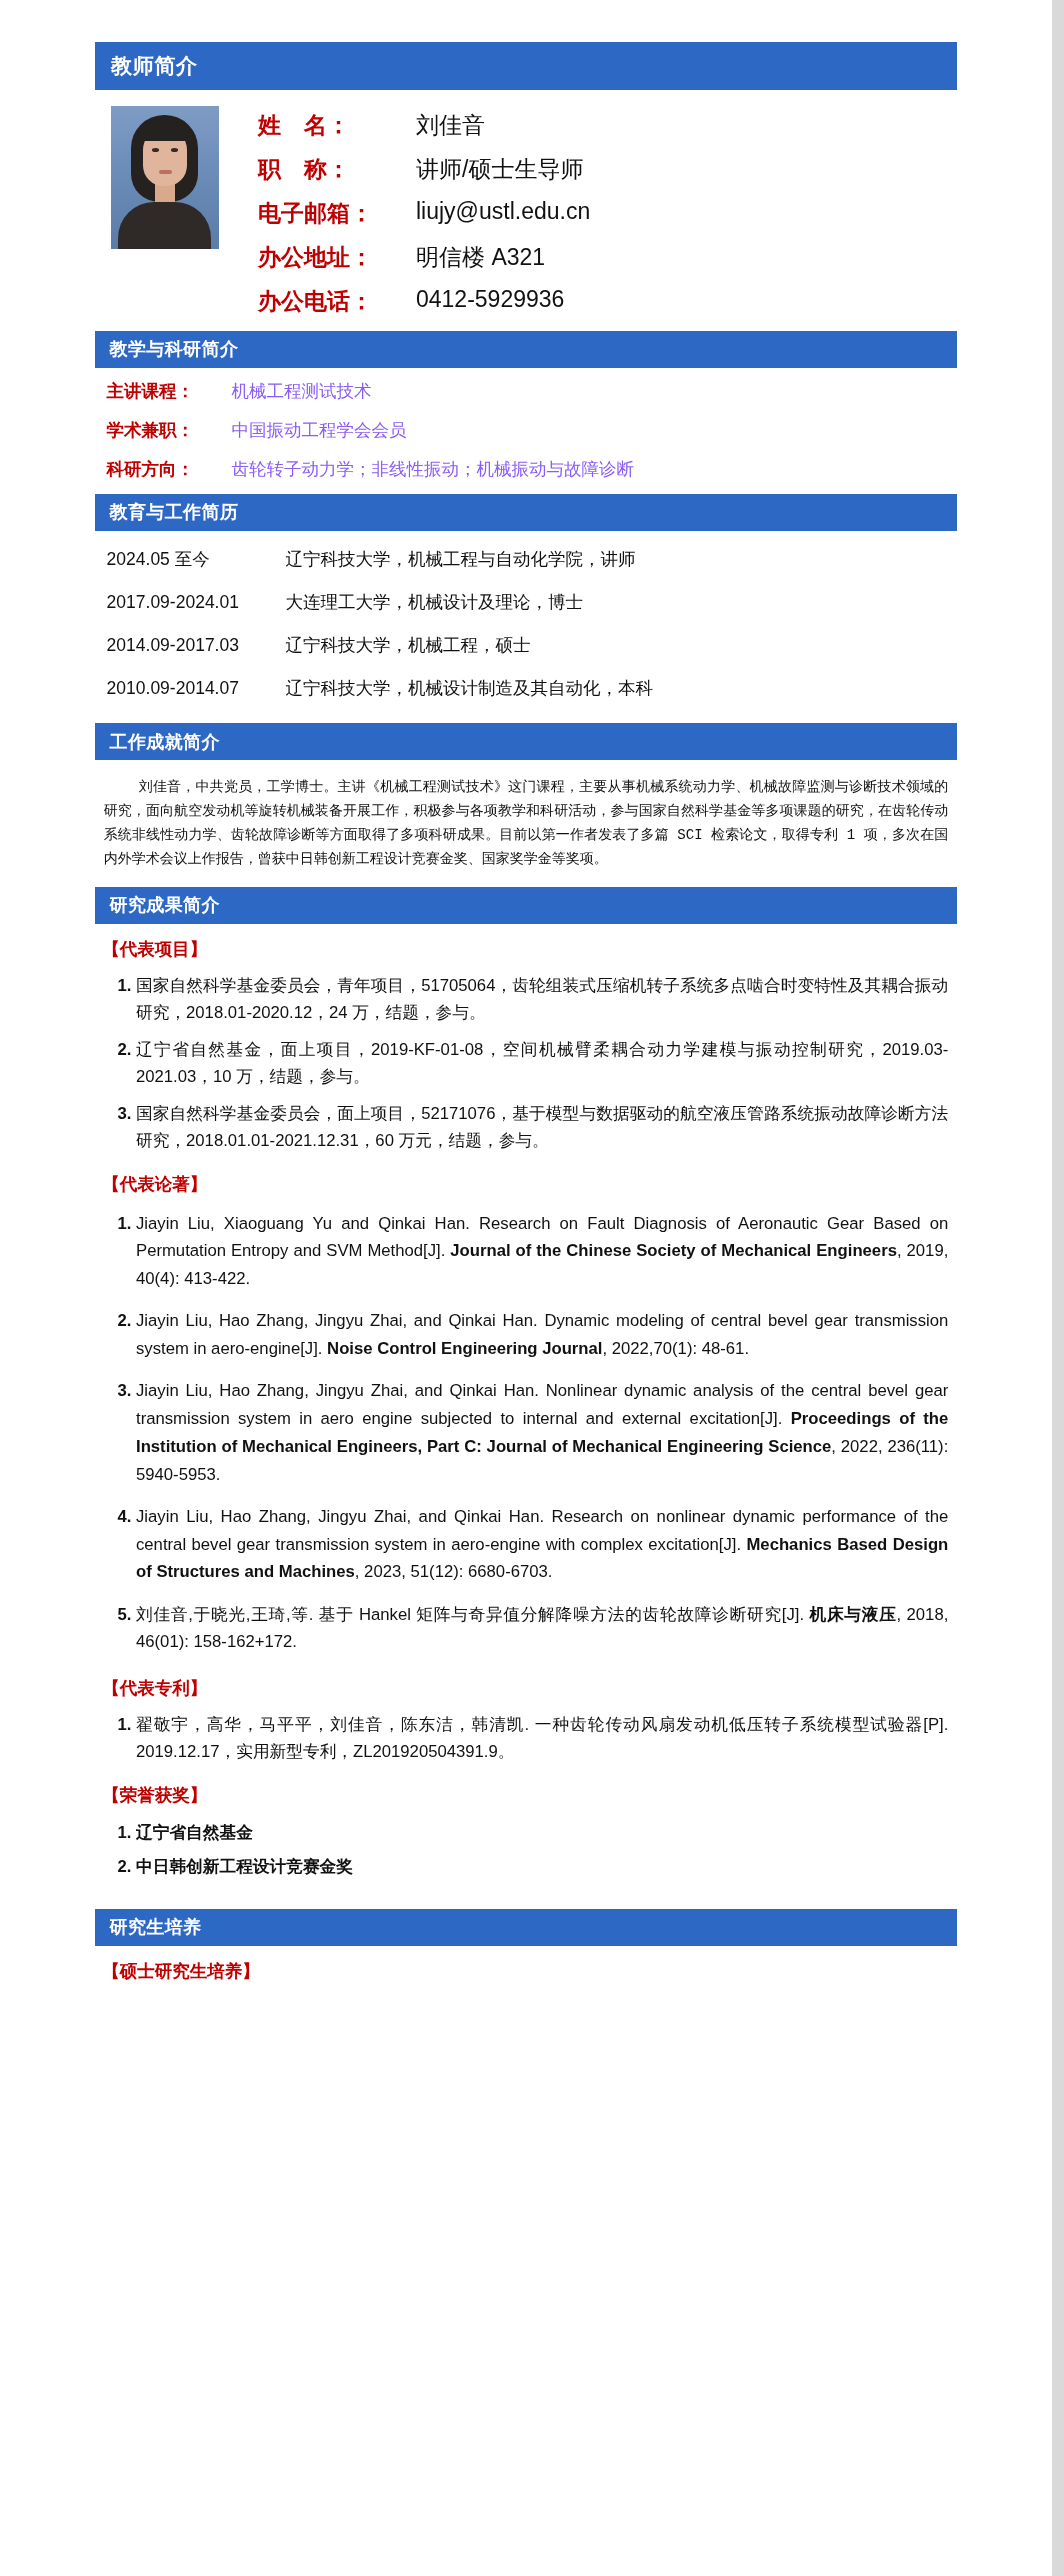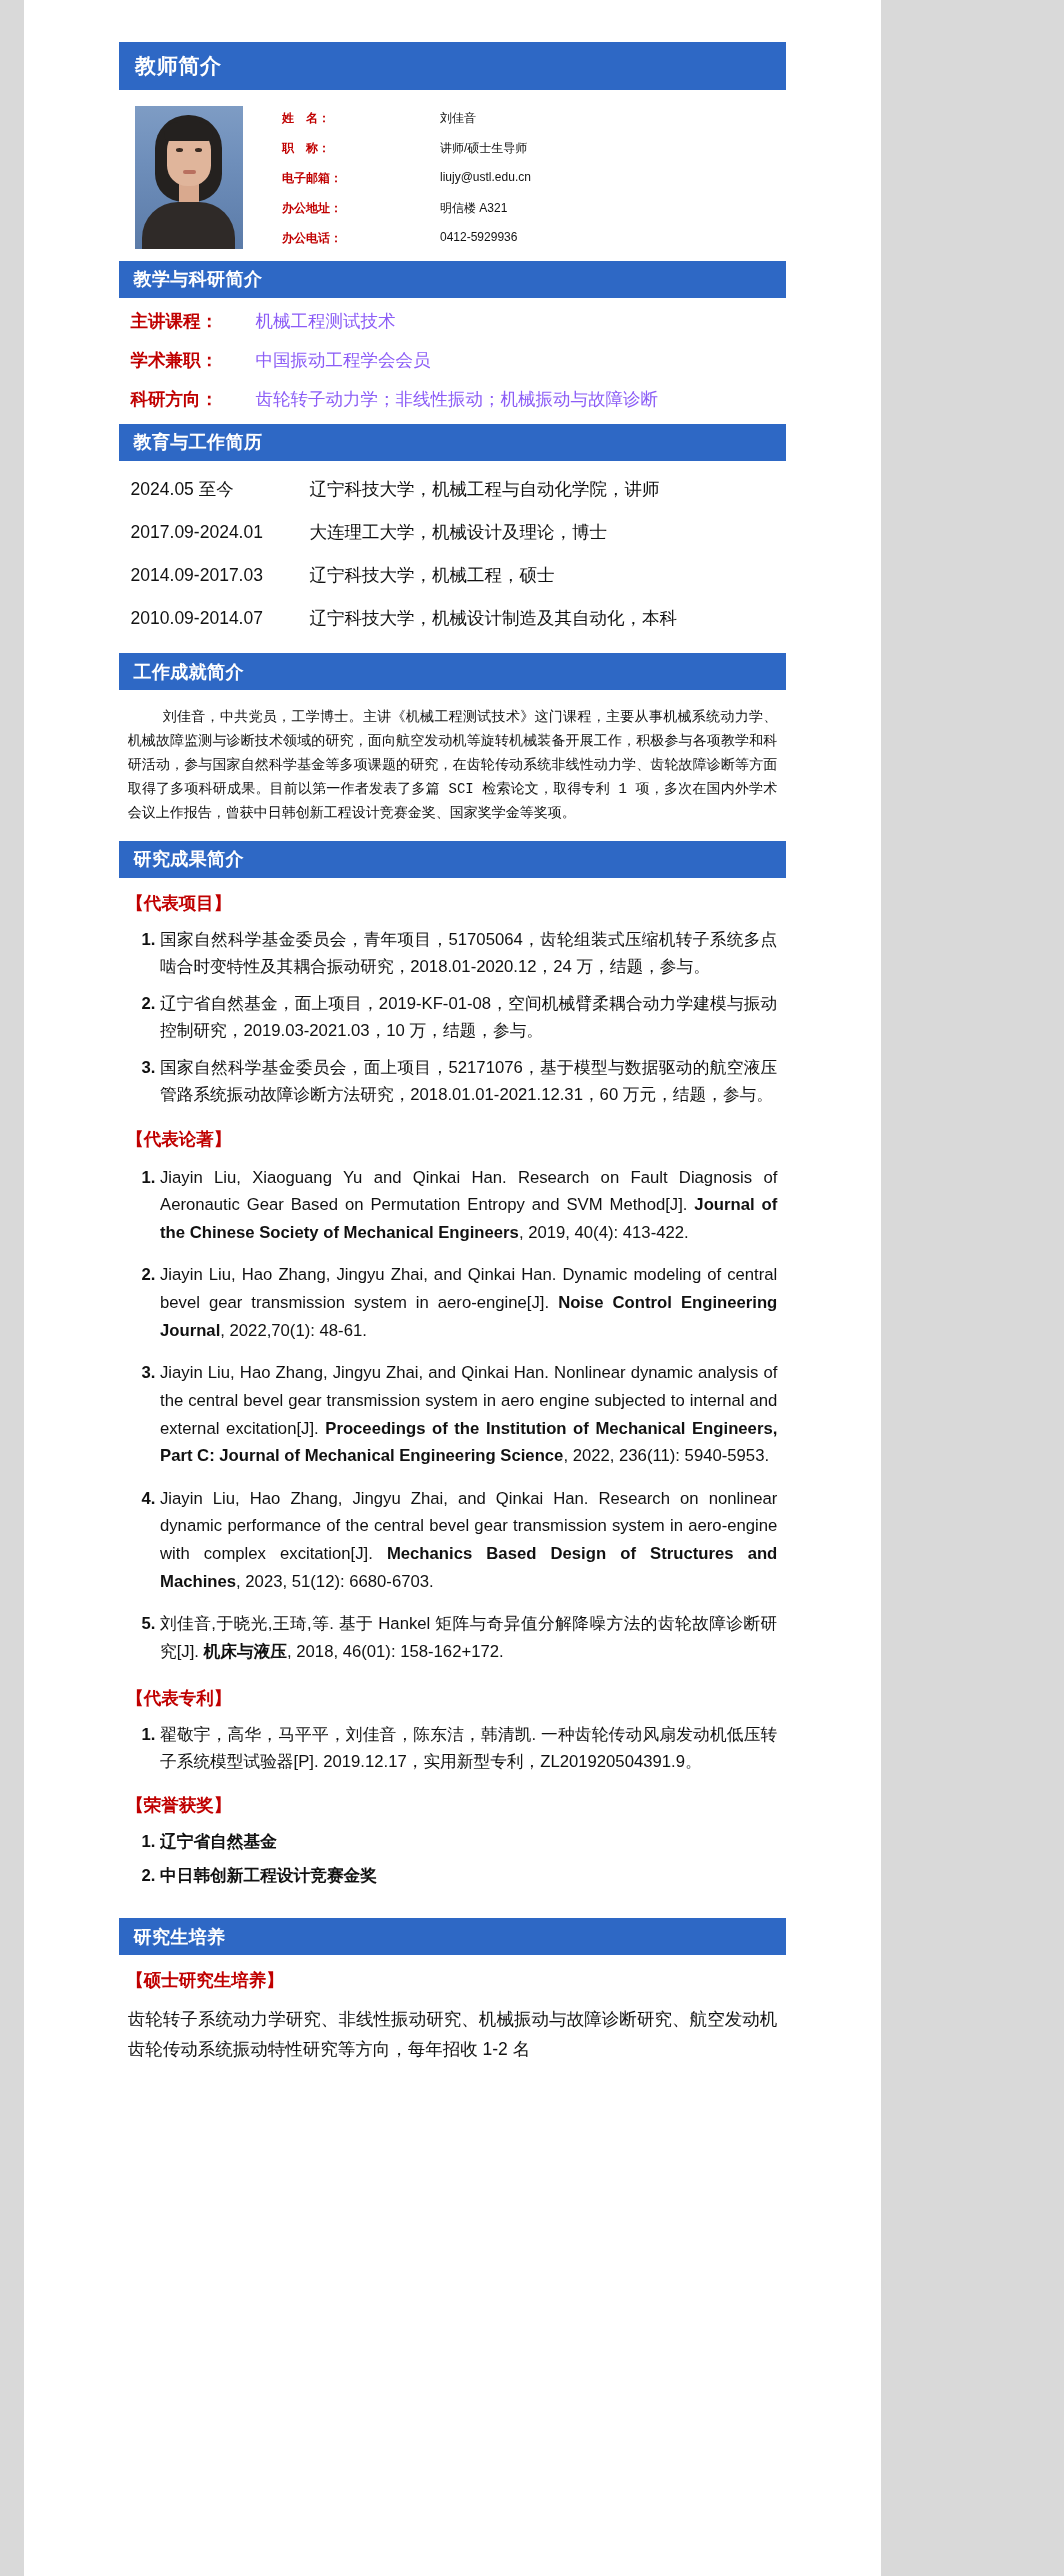--- a/index.html
+++ b/index.html
@@ -5,26 +5,25 @@
   html, body {
     margin: 0;
     padding: 0;
     background: #d9d9d9;
   }
   body {
     font-family: "Liberation Sans", sans-serif;
     width: 1065px;
   }
   .page {
-    width: 857px;
+    width: 1052px;
     min-height: 2576px;
     background: #ffffff;
     box-sizing: border-box;
     padding: 42px 95px 40px 95px;
-    margin-left: 24px;
   }
   .band {
     background: #2e68c5;
     color: #ffffff;
     font-weight: bold;
     box-sizing: border-box;
   }
   .band-main {
     font-size: 21px;
     padding: 10.2px 16px 10.2px 16px;
@@ -96,21 +95,21 @@
   }
   .photo .neck {
     position: absolute;
     left: 44px; top: 76px;
     width: 20.4px; height: 25px;
     background: #d9a98e;
   }
   .info-table {
     margin-left: 39px;
     border-collapse: collapse;
-    font-size: 12px;
+    font-size: 23px;
   }
   .info-table td {
     padding: 6.5px 0 6.5px 0;
     vertical-align: top;
   }
   .info-label {
     color: #c00000;
     font-weight: bold;
     white-space: nowrap;
     width: 135px;
@@ -333,16 +332,15 @@
   <div class="sub-red">【荣誉获奖】</div>
   <ol class="awards">
     <li>辽宁省自然基金</li>
     <li>中日韩创新工程设计竞赛金奖</li>
   </ol>
 
   <div class="gap-l"></div>
 
   <div class="band band-sub">研究生培养</div>
   <div class="sub-red">【硕士研究生培养】</div>
-  <div class="plain-para">齿轮转子系统动力学研究、非线性振动研究、机械振动与故障诊断研究、航空发动机齿轮传动系统振动特性研究等方向，每年招收 1-2 名</div>
 
 </div>
 
 
 </body></html>

